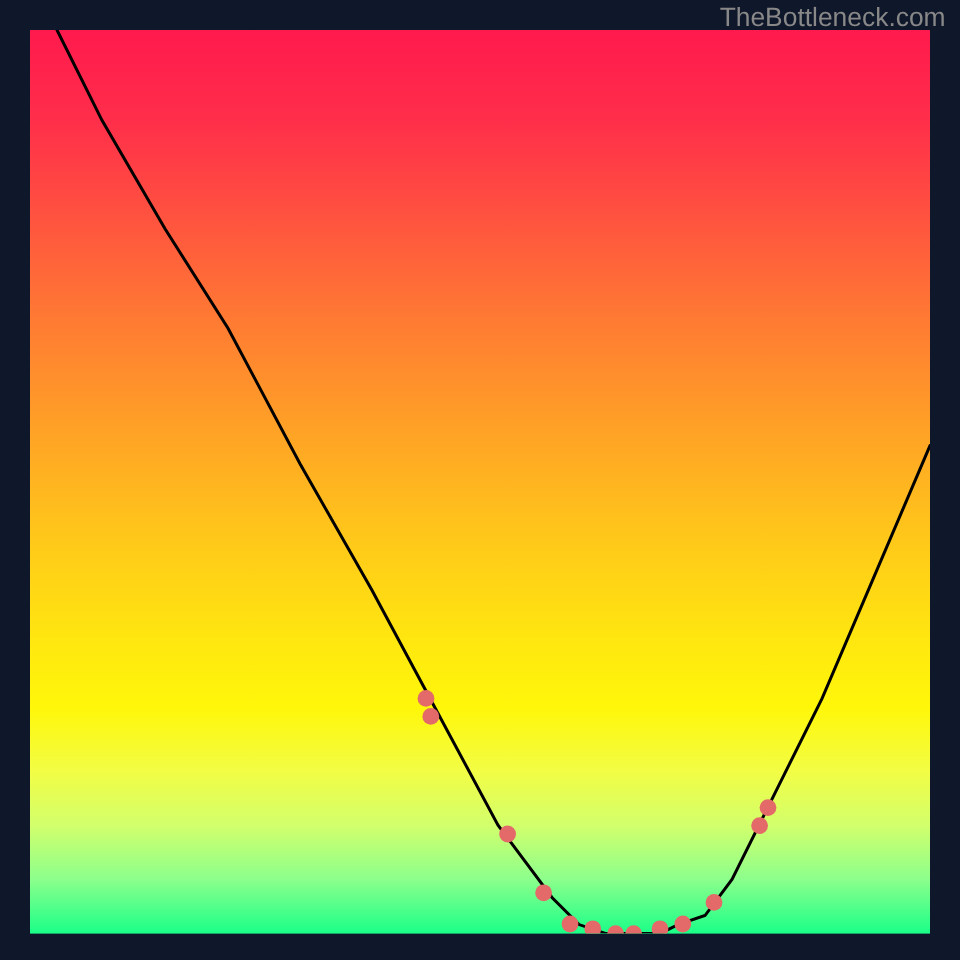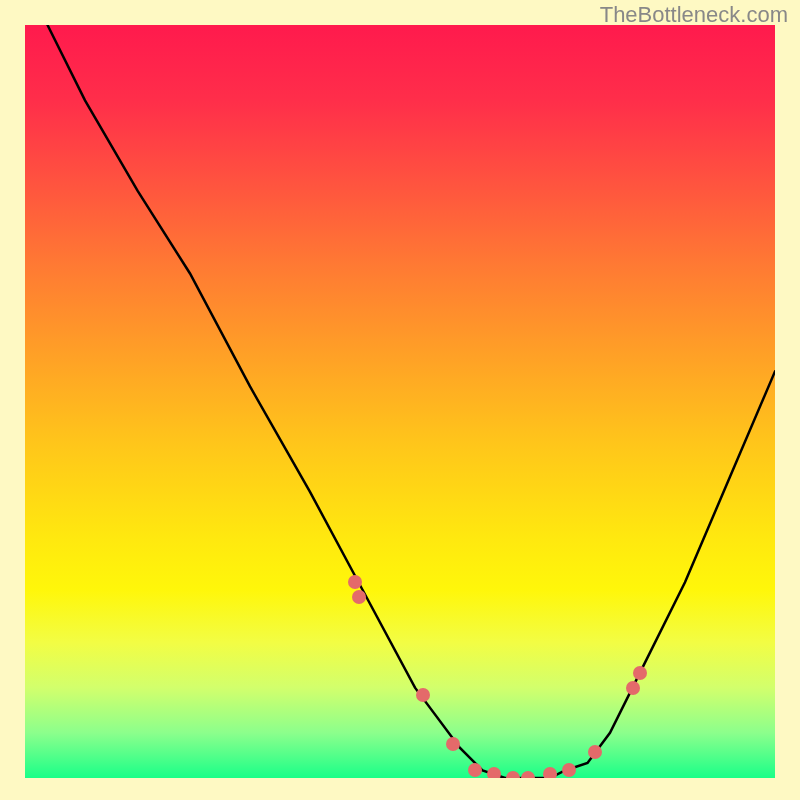--- a/index.html
+++ b/index.html
@@ -1,21 +1,21 @@
 <!DOCTYPE html>
 <html><head>
 <meta charset="utf-8">
 <style>
   * { margin: 0; padding: 0; box-sizing: border-box; }
   html, body { width: 800px; height: 800px; background: #000; overflow: hidden; }
   .container {
     position: relative;
     width: 800px;
     height: 800px;
-    background: #fef9c3;
+    background: #0f172a;
   }
   .watermark {
     position: absolute;
     top: 2px;
     right: 12px;
     color: #888;
     font-family: Arial, Helvetica, sans-serif;
     font-size: 22px;
     font-weight: 500;
     z-index: 10;

